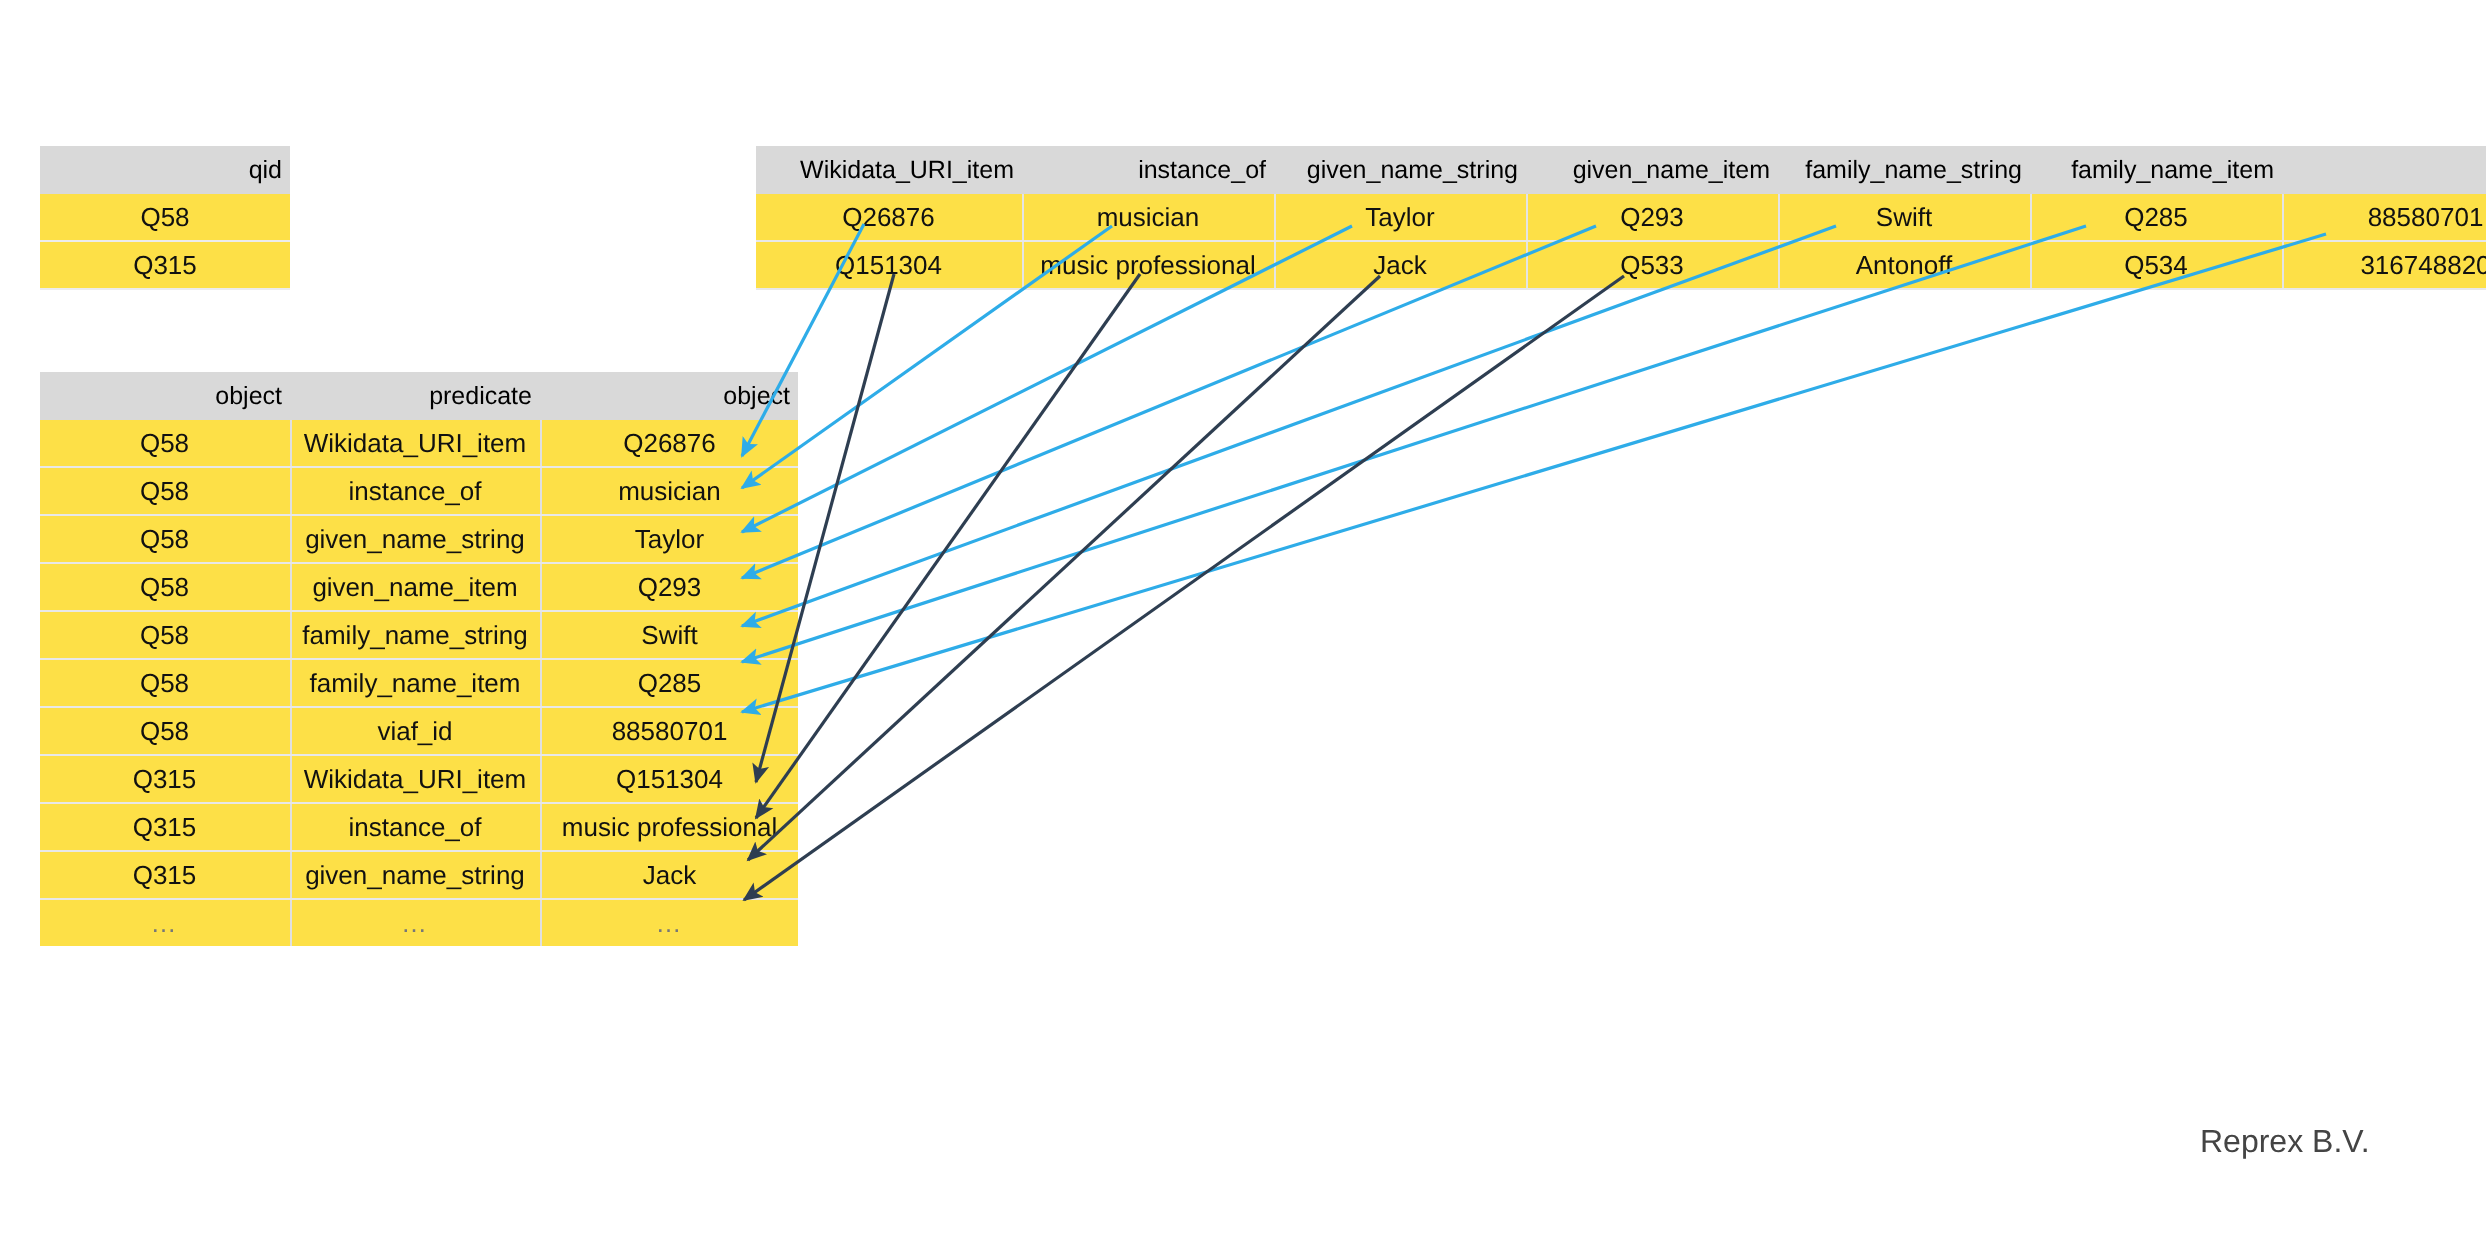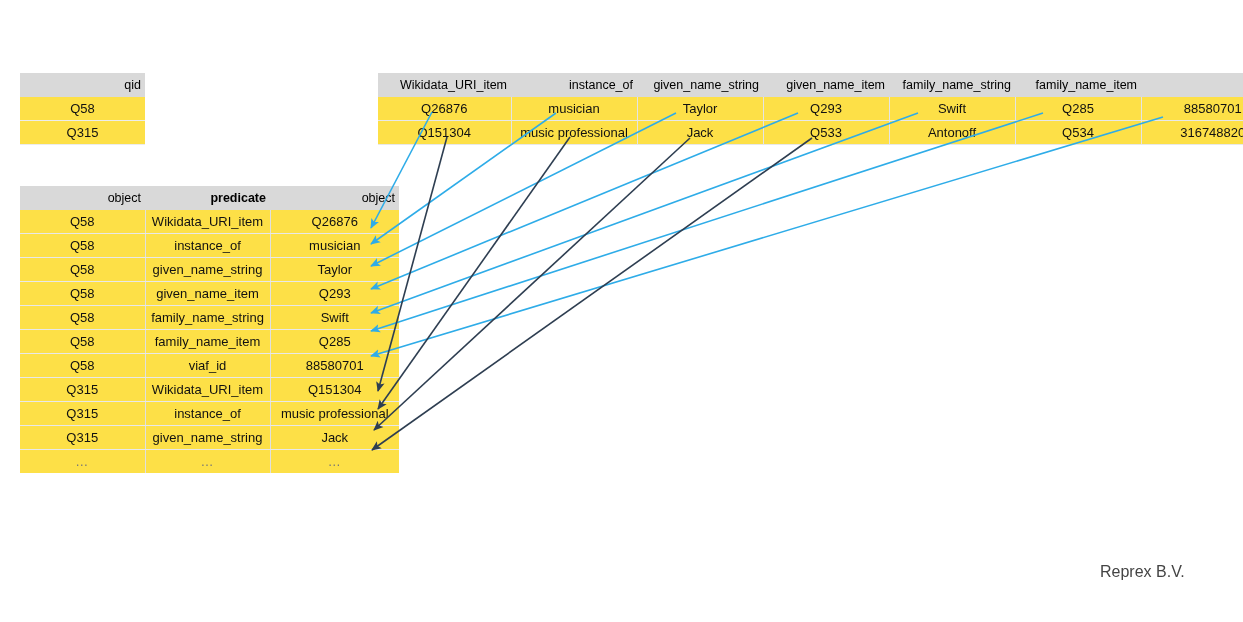--- a/index.html
+++ b/index.html
@@ -77,21 +77,21 @@
         <td>Q534</td>
         <td>316748820</td>
       </tr>
     </tbody>
 </table>
 
 <table class="tbl" id="triples-table">
   <thead>
       <tr>
         <th style="width: 117px;">object</th>
-        <th style="width: 117px; font-weight: bold;">predicate</th>
+        <th style="width: 117px;">predicate</th>
         <th style="width: 121px;">object</th>
       </tr>
     </thead>
   <tbody>
       <tr>
         <td>Q58</td>
         <td>Wikidata_URI_item</td>
         <td>Q26876</td>
       </tr>
       <tr>

